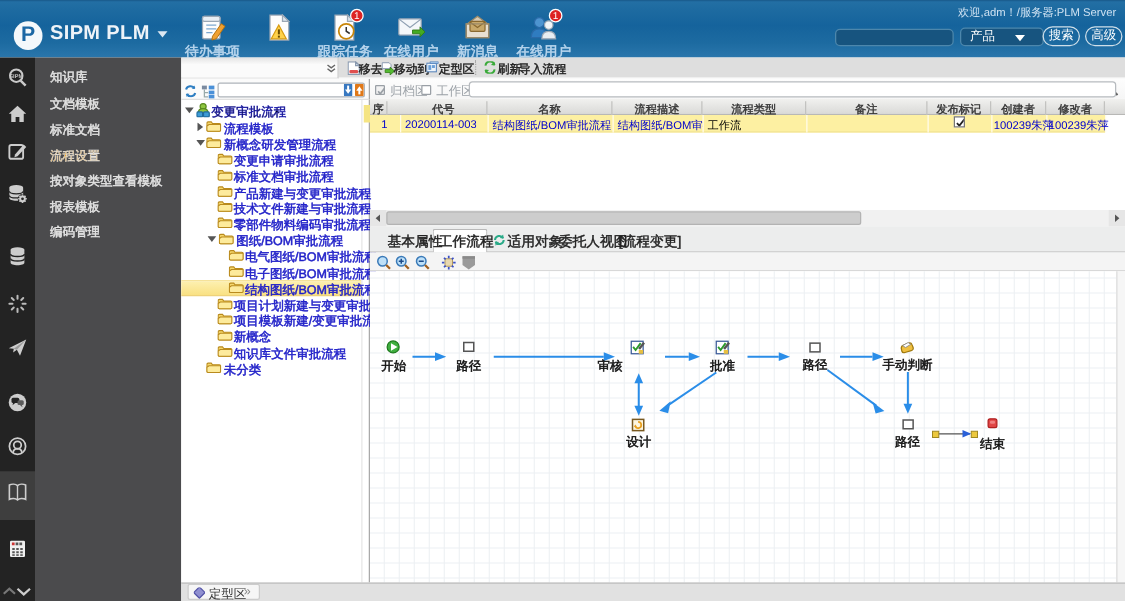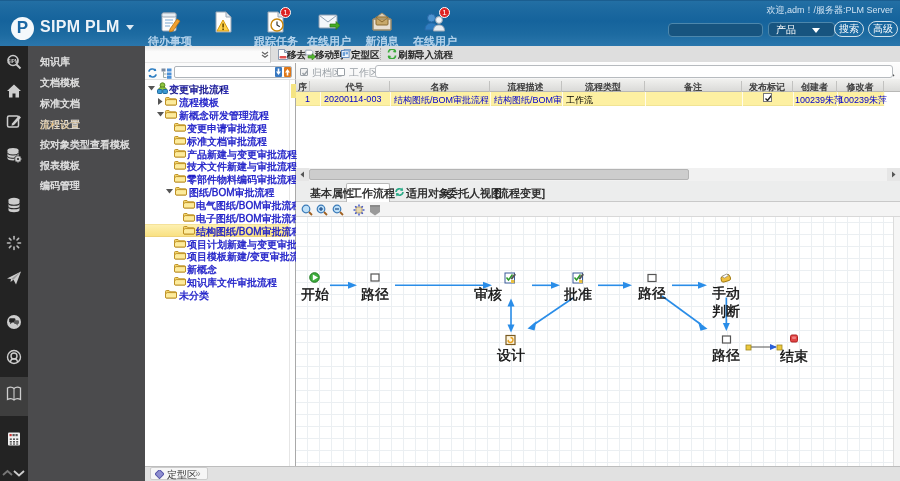--- a/index.html
+++ b/index.html
@@ -72,21 +72,21 @@
 #grid { left:296px; top:217px; width:597px; height:249px; background:#fff;
   background-image:linear-gradient(to right,#ebeff2 1px,transparent 1px),
                    linear-gradient(to bottom,#ebeff2 1px,transparent 1px);
   background-size:12px 12px; background-position:11px 5px; }
 #vstrip { left:893px; top:217px; width:7px; height:249px; background:#f6f6f6;
   border-left:1px solid #dcdcdc; }
 #bottombar { left:145px; top:466px; width:755px; height:15px; background:#e1e1e1;
   border-top:1px solid #bdbdbd; }
 #fixbox { left:150px; top:467px; width:58px; height:13px; background:#f6f6f6;
   border:1px solid #cccccc; border-radius:2px; font-size:10px; color:#333; }
-.node { position:absolute; text-align:center; font-size:14px; color:#111; -webkit-text-stroke:0.4px #111; }
+.node { position:absolute; text-align:center; font-size:10px; color:#111; -webkit-text-stroke:0.4px #111; }
 svg { display:block; }
 </style>
 </head>
 <body>
 <div id="header" class="abs"></div>
 <div id="hdrtop" class="abs"></div>
 <div id="logo" class="abs">P</div>
 <div id="brand" class="abs">SIPM PLM</div>
 <div id="brandcaret" class="abs"></div>
 <div id="welcome" class="abs">欢迎,adm！/服务器:PLM Server</div>

